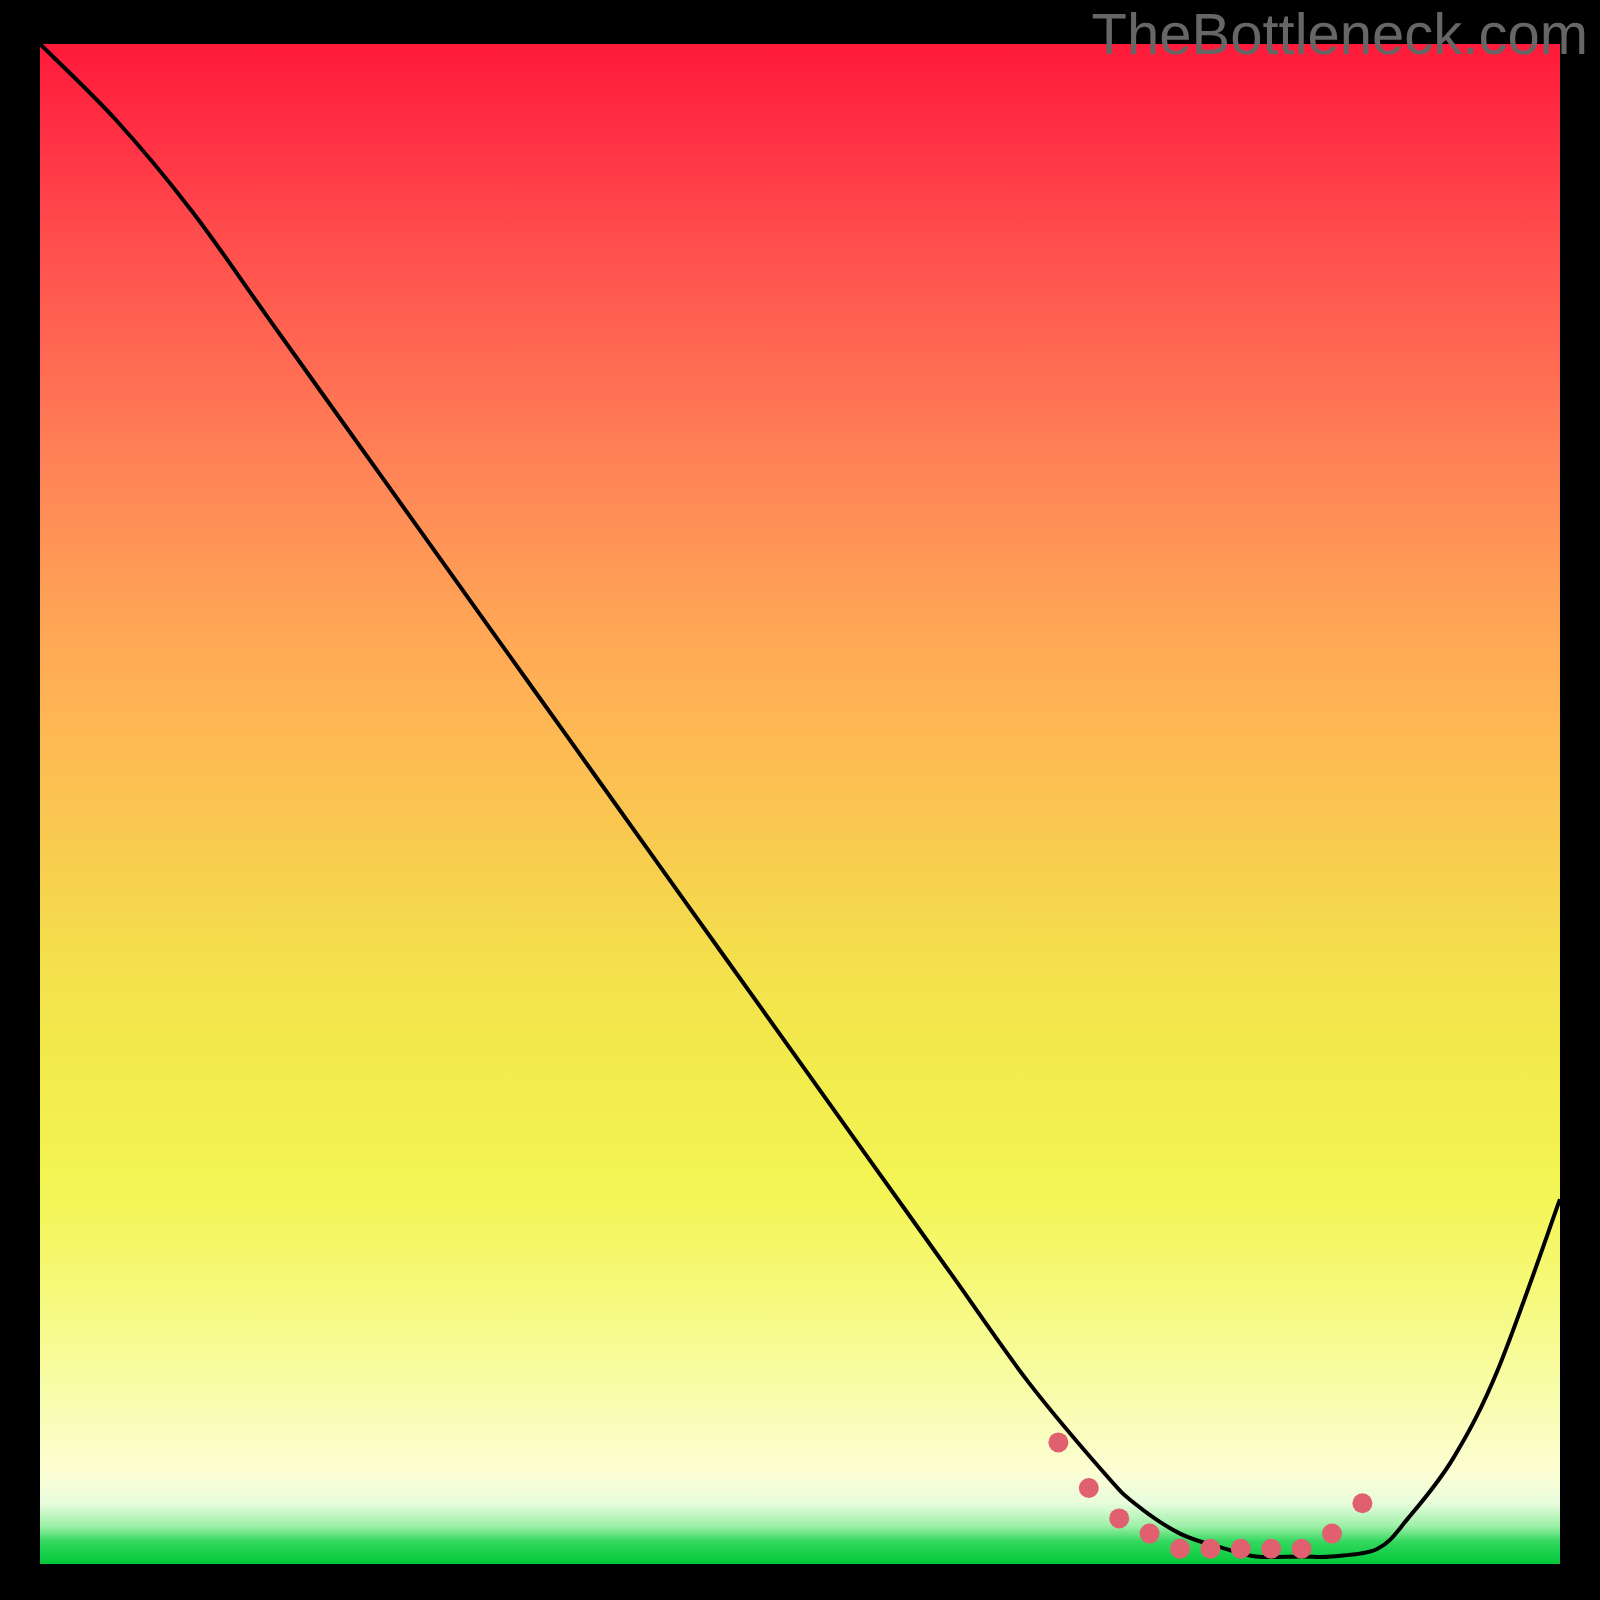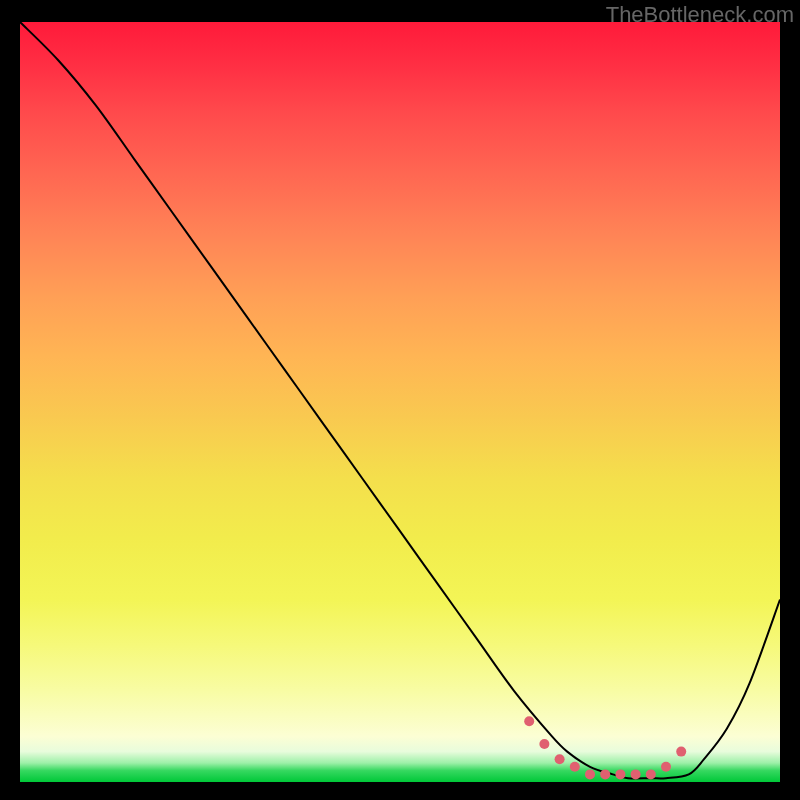--- a/index.html
+++ b/index.html
@@ -9,21 +9,21 @@
     background: #000;
     position: relative;
     overflow: hidden;
     font-family: Arial, sans-serif;
   }
   .watermark {
     position: absolute;
     top: 2px;
     right: 6px;
     color: #666;
-    font-size: 22px;
+    font-size: 29px;
     z-index: 10;
   }
   .gradient-area {
     position: absolute;
     left: 20px;
     top: 22px;
     width: 760px;
     height: 760px;
     background: linear-gradient(to bottom,
       #ff1a3a 0%,

